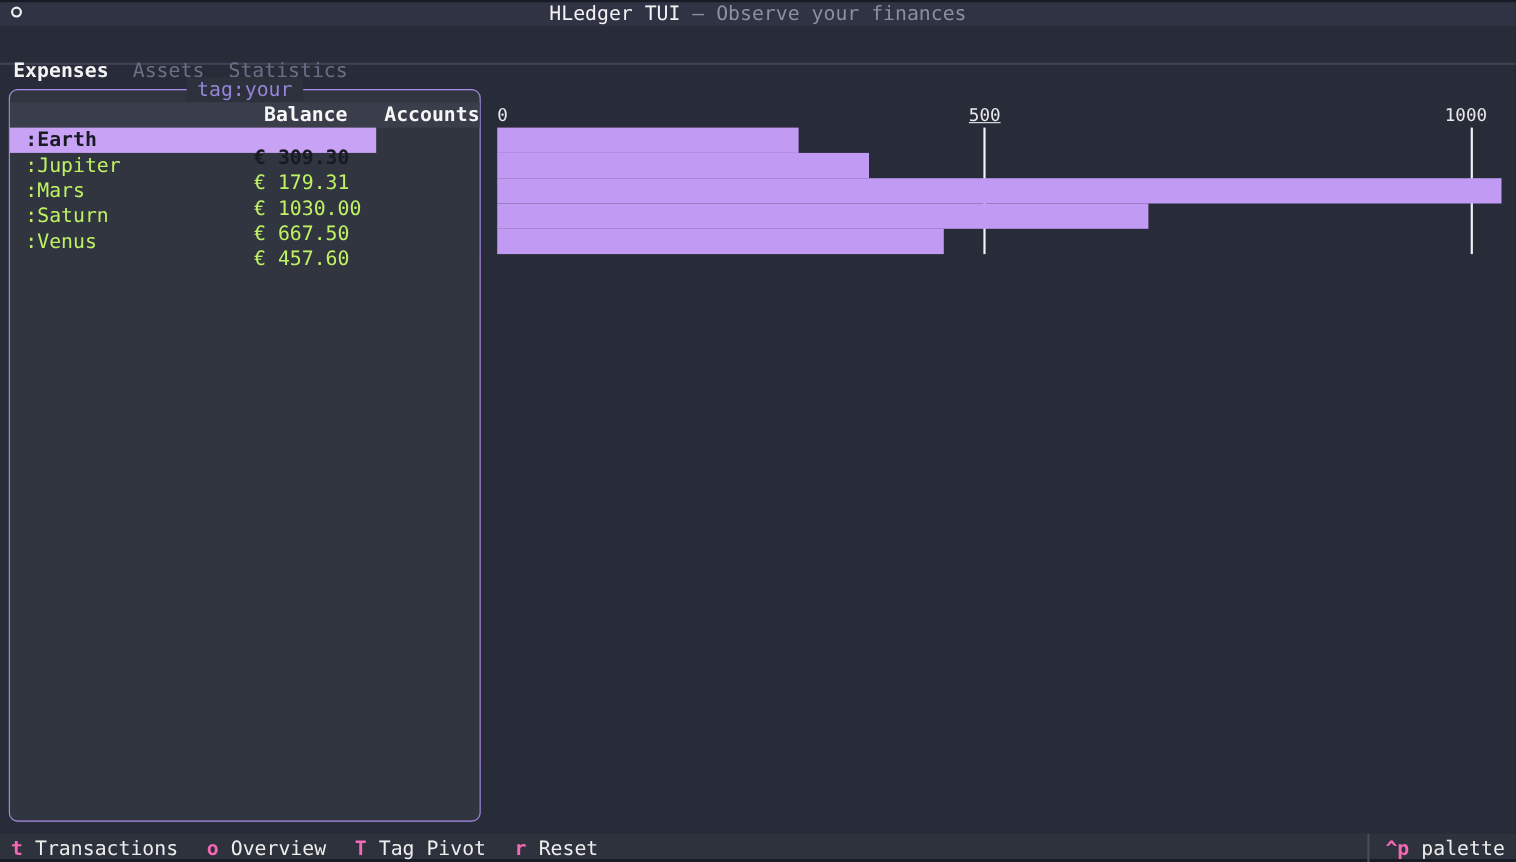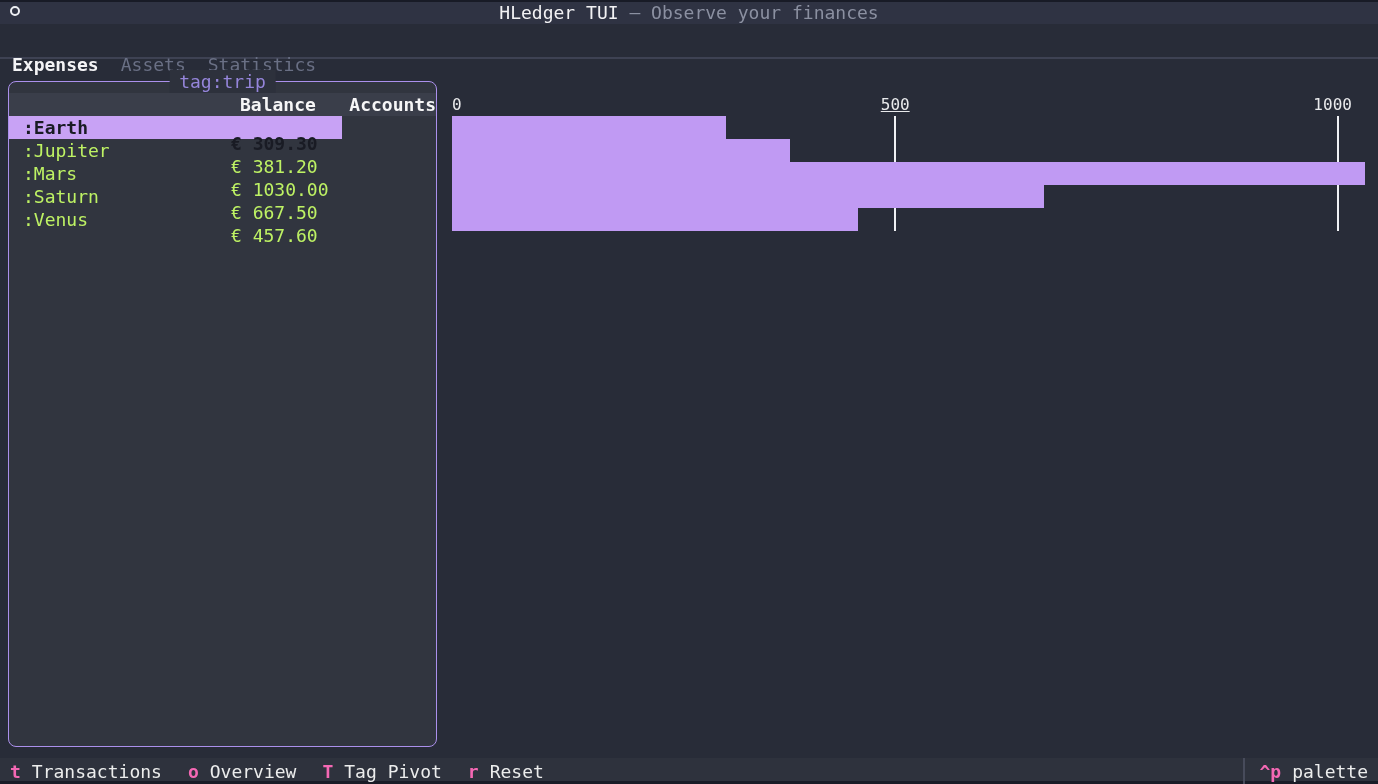--- a/index.html
+++ b/index.html
@@ -70,29 +70,29 @@
     </div>
   </div>
 
   <div class="tabbar">
       <div class="tab active">Expenses</div>
       <div class="tab">Assets</div>
       <div class="tab">Statistics</div>
     </div>
 
   <div class="left-panel">
-    <span class="legend">tag:trip</span>
+    <span class="legend">tag:your</span>
     <div class="table">
       <div class="thead">
         <span class="th-accounts">Accounts</span>
         <span class="th-balance">Balance</span>
       </div>
       <div id="table-body">
           <div class="row selected"><span class="cell-name">:Earth</span><span class="cell-balance">€ 309.30</span></div>
-          <div class="row"><span class="cell-name">:Jupiter</span><span class="cell-balance">€ 381.20</span></div>
+          <div class="row"><span class="cell-name">:Jupiter</span><span class="cell-balance">€ 179.31</span></div>
           <div class="row"><span class="cell-name">:Mars</span><span class="cell-balance">€ 1030.00</span></div>
           <div class="row"><span class="cell-name">:Saturn</span><span class="cell-balance">€ 667.50</span></div>
           <div class="row"><span class="cell-name">:Venus</span><span class="cell-balance">€ 457.60</span></div>
         </div>
     </div>
   </div>
 
   <div class="chart">
     <div class="axis-row" id="axis-row">
         <span class="tick" style="left: 0%;">0</span>

